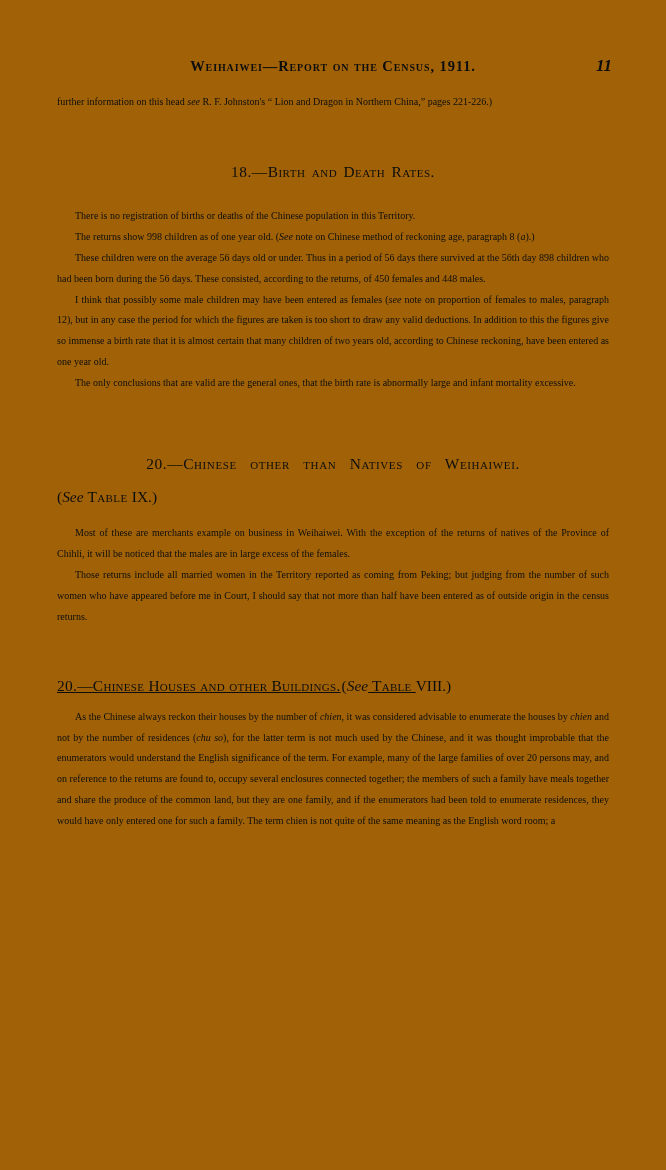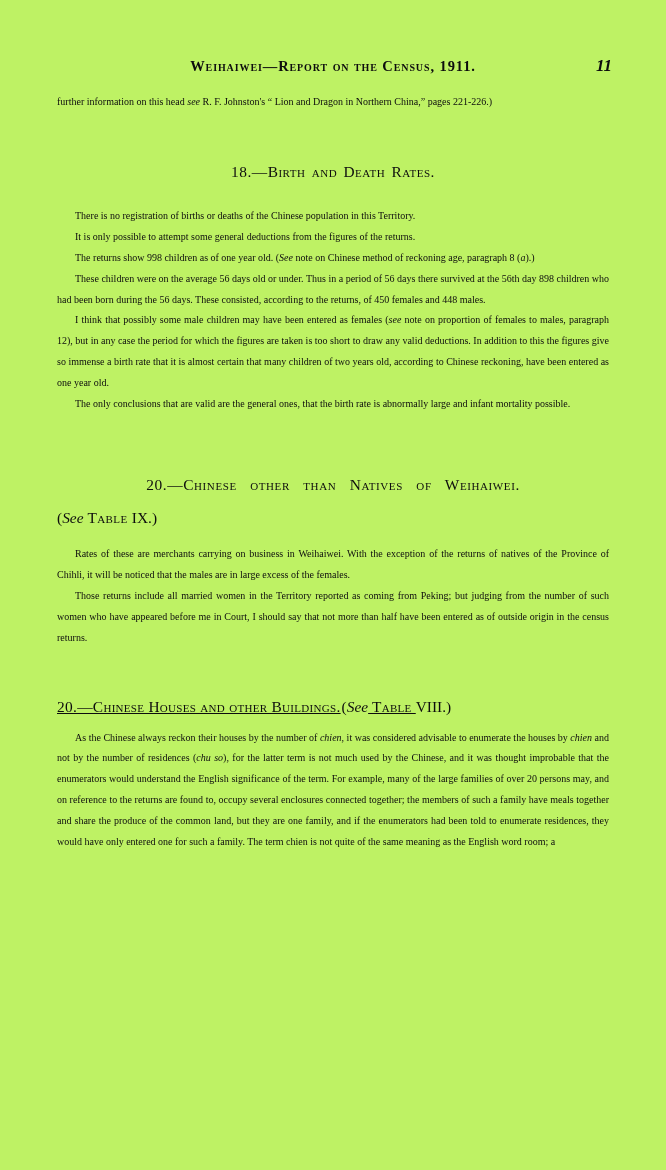--- a/index.html
+++ b/index.html
@@ -13,21 +13,21 @@
     height: 1170px;
     position: relative;
     font-family: "Liberation Serif", "DejaVu Serif", serif;
     color: #0d0d0d;
     overflow: hidden;
   }
 
   .page {
     position: absolute;
     inset: 0;
-    background: #bef264;
+    background: #a16207;
   }
 
   
   .running-head {
     position: absolute;
     left: 57px;
     right: 57px;
     top: 56px;
     height: 24px;
   }
@@ -131,39 +131,38 @@
 
     <p class="para noindent"><span>further information on this head </span><i>see</i><span> R. F. Johnston's “ Lion and Dragon in Northern China,” pages 221-226.)</span></p>
 
     <div class="sp-sec18-before"></div>
 
     <p class="heading-centered heading-18">18.—Birth and Death Rates.</p>
 
     <div class="sp-sec18-after"></div>
 
     <p class="para">There is no registration of births or deaths of the Chinese population in this Territory.</p>
-    <p class="para">It is only possible to attempt some general deductions from the figures of the returns.</p>
 
     <p class="para"><span>The returns show 998 children as of one year old.  (</span><i>See</i><span> note on Chinese method of reckoning age, paragraph 8 (</span><i>a</i><span>).)</span></p>
 
     <p class="para">These children were on the average 56 days old or under.  Thus in a period of 56 days there survived at the 56th day 898 children who had been born during the 56 days.  These consisted, according to the returns, of 450 females and 448 males.</p>
 
     <p class="para"><span>I think that possibly some male children may have been entered as females (</span><i>see</i><span> note on proportion of females to males, paragraph 12), but in any case the period for which the figures are taken is too short to draw any valid deductions.  In addition to this the figures give so immense a birth rate that it is almost certain that many children of two years old, according to Chinese reckoning, have been entered as one year old.</span></p>
 
-    <p class="para">The only conclusions that are valid are the general ones, that the birth rate is abnormally large and infant mortality possible.</p>
+    <p class="para">The only conclusions that are valid are the general ones, that the birth rate is abnormally large and infant mortality excessive.</p>
 
     <div class="sp-sec19-before"></div>
 
     <p class="heading-centered heading-19">20.—Chinese other than Natives of Weihaiwei.</p>
 
     <p class="subhead"><span>(</span><i>See</i><span class="sc"> Table </span><span>IX</span><span>.)</span></p>
 
     <div class="sp-sec19-after"></div>
 
-    <p class="para">Rates of these are merchants carrying on business in Weihaiwei. With the exception of the returns of natives of the Province of Chihli, it will be noticed that the males are in large excess of the females.</p>
+    <p class="para">Most of these are merchants example on business in Weihaiwei. With the exception of the returns of natives of the Province of Chihli, it will be noticed that the males are in large excess of the females.</p>
     <p class="para">Those returns include all married women in the Territory reported as coming from Peking; but judging from the number of such women who have appeared before me in Court, I should say that not more than half have been entered as of outside origin in the census returns.</p>
 
     <div class="sp-sec20-before"></div>
 
     <p class="heading-left"><span class="sc">20.—Chinese Houses and other Buildings.</span><span class="tailref"><span>(</span><i>See</i><span class="sc"> Table </span><span>VIII</span><span>.)</span></span></p>
 
     <div class="sp-sec20-after"></div>
 
     <p class="para"><span>As the Chinese always reckon their houses by the number of </span><i>chien</i><span>, it was considered advisable to enumerate the houses by </span><i>chien</i><span> and not by the number of residences (</span><i>chu so</i><span>), for the latter term is not much used by the Chinese, and it was thought improbable that the enumerators would understand the English significance of the term.  For example, many of the large families of over 20 persons may, and on reference to the returns are found to, occupy several enclosures connected together; the members of such a family have meals together and share the produce of the common land, but they are one family, and if the enumerators had been told to enumerate residences, they would have only entered one for such a family.  The term chien is not quite of the same meaning as the English word room; a</span></p>
 

